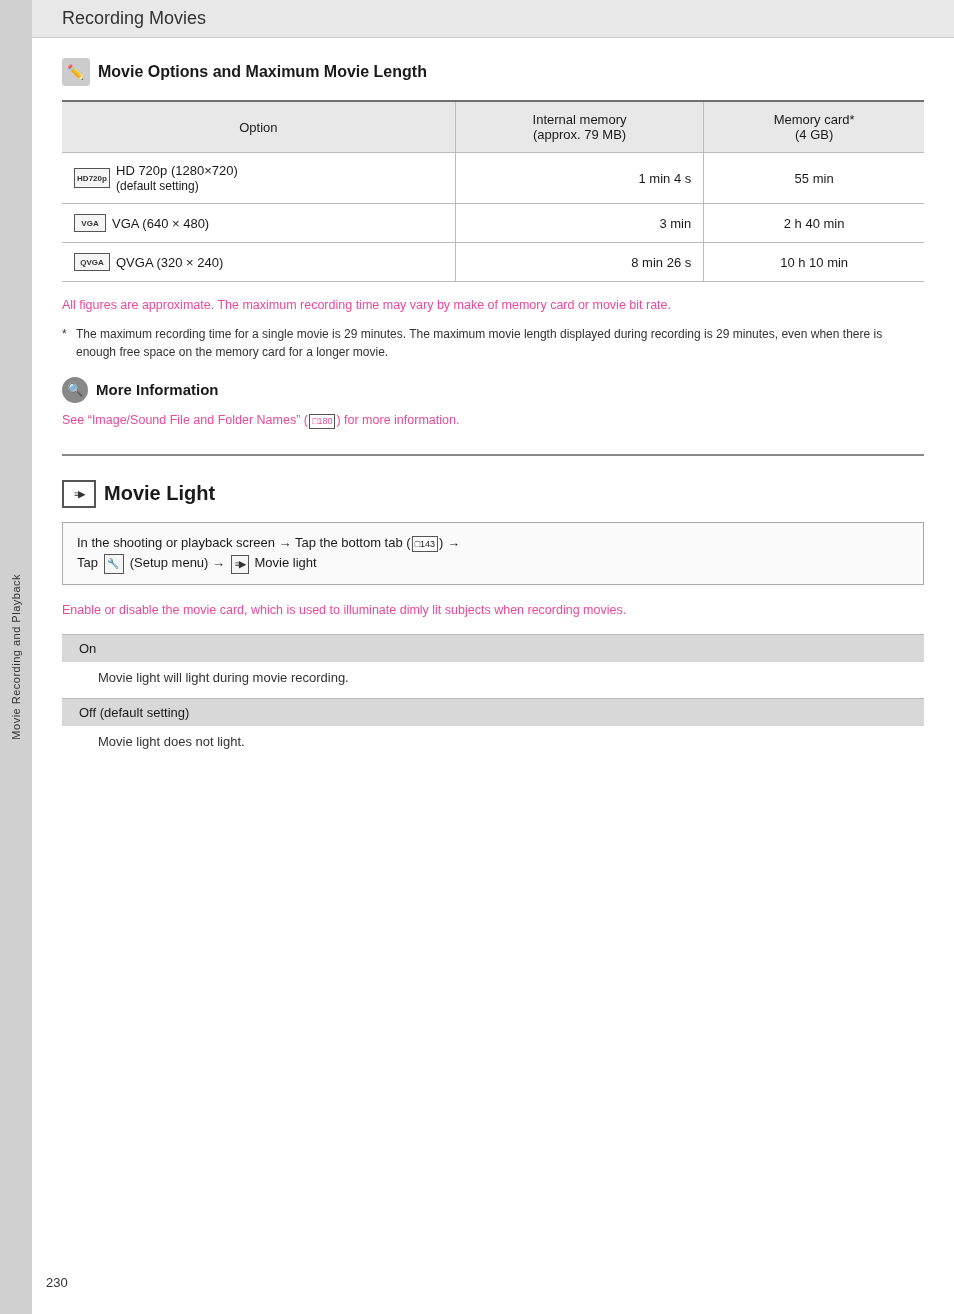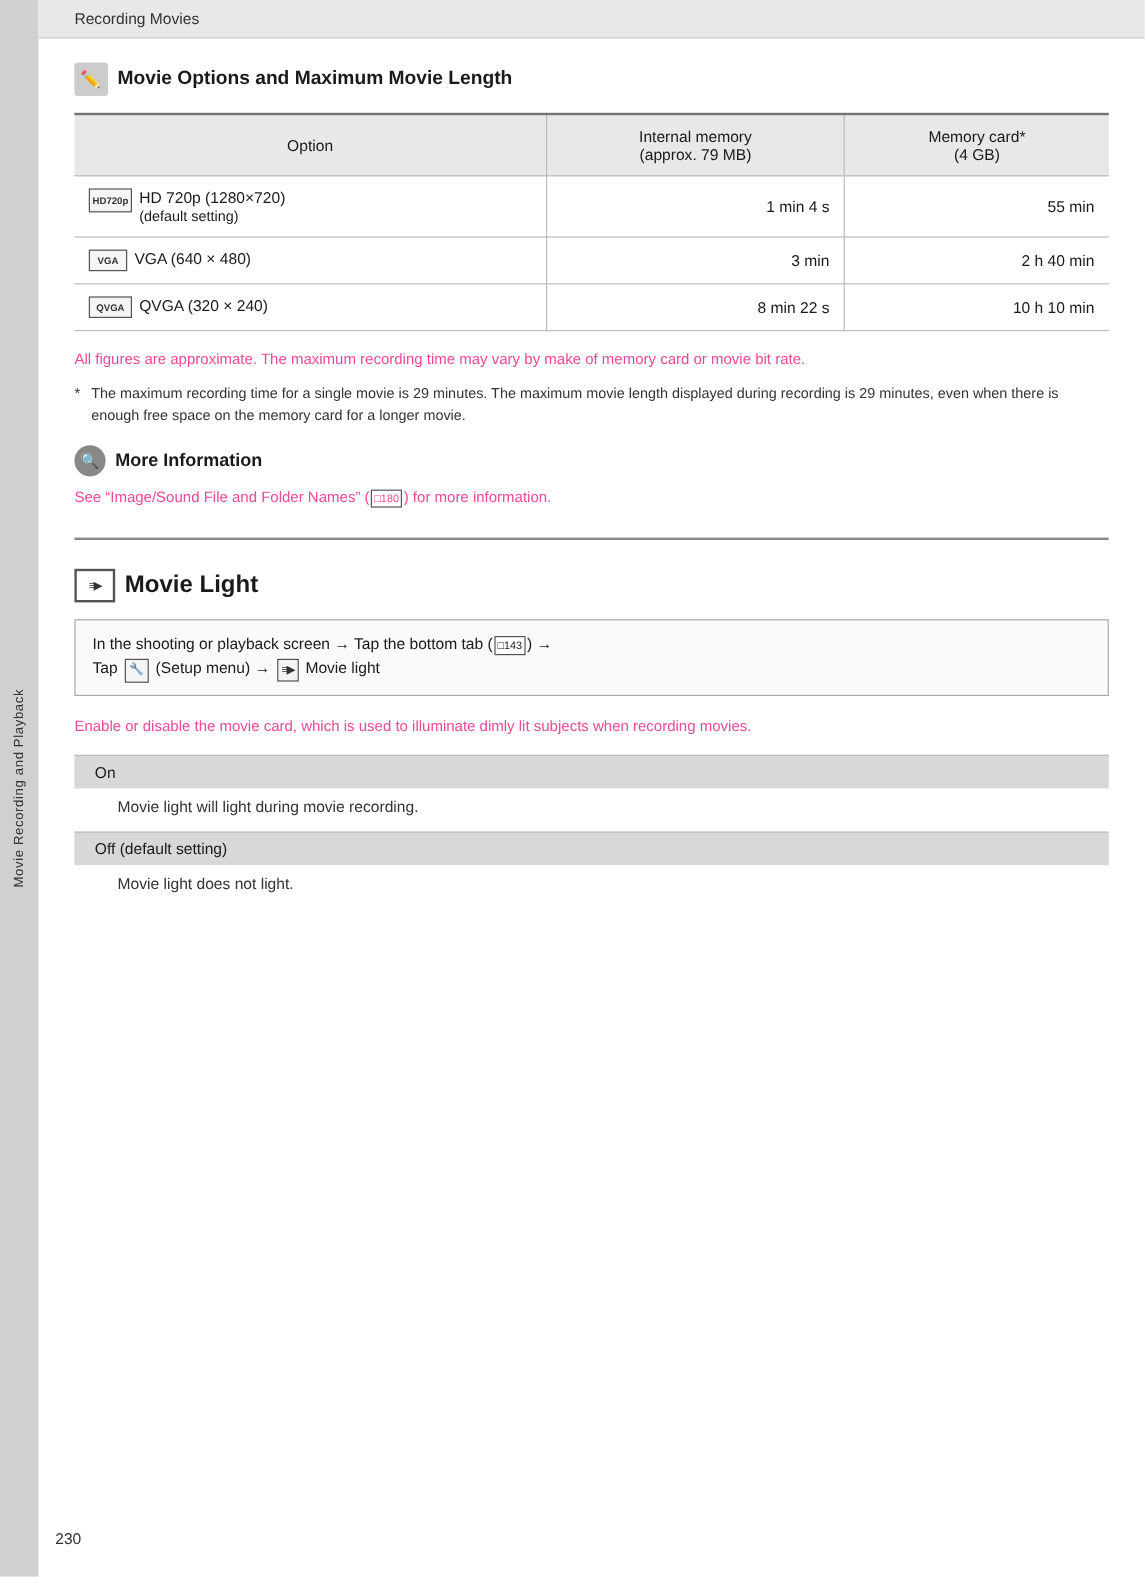--- a/index.html
+++ b/index.html
@@ -35,21 +35,21 @@
     }
     .main-content {
       flex: 1;
       padding: 20px 30px 40px 30px;
     }
     
     .page-header-bar {
       background: #e8e8e8;
       margin: -20px -30px 20px -30px;
       padding: 8px 30px;
-      font-size: 13px;
+      font-size: 18px;
       color: #333;
       border-bottom: 1px solid #ccc;
     }
     
     .section-heading {
       display: flex;
       align-items: center;
       gap: 8px;
       font-size: 16px;
       font-weight: bold;
@@ -92,27 +92,28 @@
       border: 1px solid #bbb;
       padding: 10px 12px;
       font-size: 13px;
       vertical-align: middle;
     }
     .options-table td:first-child {
       border-left: none;
     }
     .options-table td:last-child {
       border-right: none;
-      text-align: right;
+      text-align: center;
     }
     .options-table td:nth-child(2) {
       text-align: right;
     }
     .option-cell {
       display: flex;
+      align-items: center;
       gap: 6px;
     }
     .option-icon {
       display: inline-flex;
       align-items: center;
       justify-content: center;
       border: 1.5px solid #555;
       font-size: 8px;
       font-weight: bold;
       color: #333;
@@ -307,21 +308,21 @@
             <td>3 min</td>
             <td>2 h 40 min</td>
           </tr>
           <tr>
             <td>
               <div class="option-cell">
                 <span class="option-icon icon-qvga">QVGA</span>
                 <span>QVGA (320 × 240)</span>
               </div>
             </td>
-            <td>8 min 22 s</td>
+            <td>8 min 26 s</td>
             <td>10 h 10 min</td>
           </tr>
         </tbody>
       </table>
 
       <p class="note-text">All figures are approximate. The maximum recording time may vary by make of memory card or movie bit rate.</p>
       <p class="footnote">The maximum recording time for a single movie is 29 minutes. The maximum movie length displayed during recording is 29 minutes, even when there is enough free space on the memory card for a longer movie.</p>
     </div>
 
     <div class="more-info-section">

